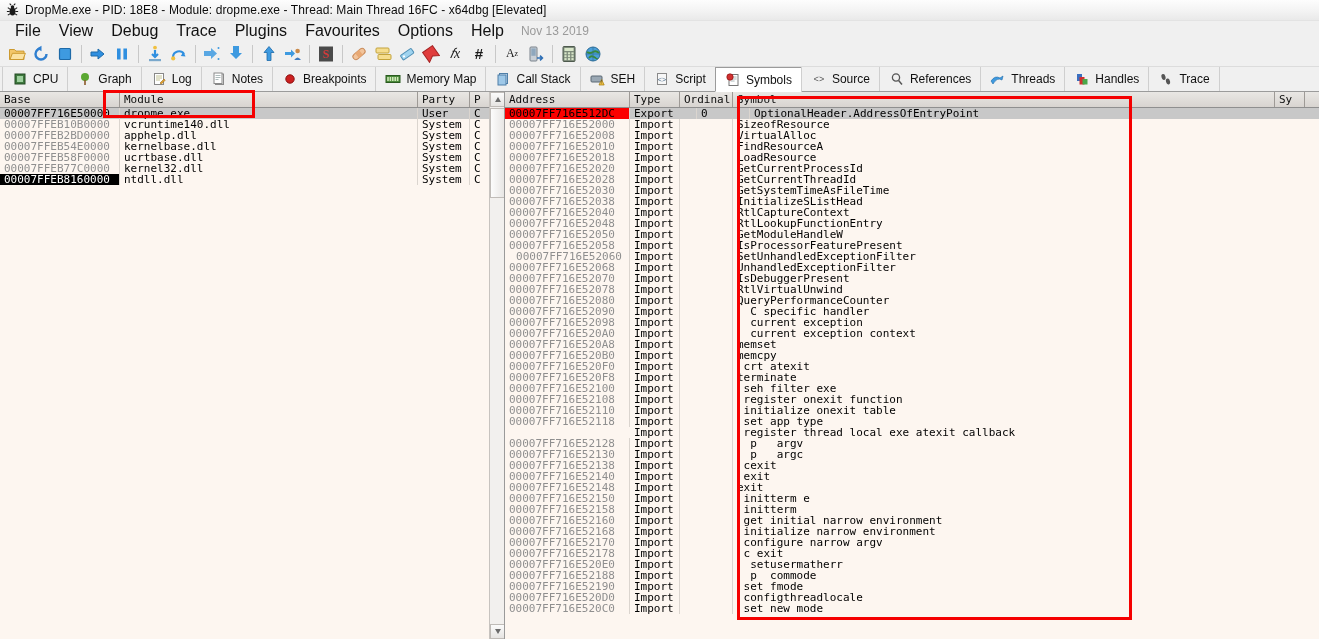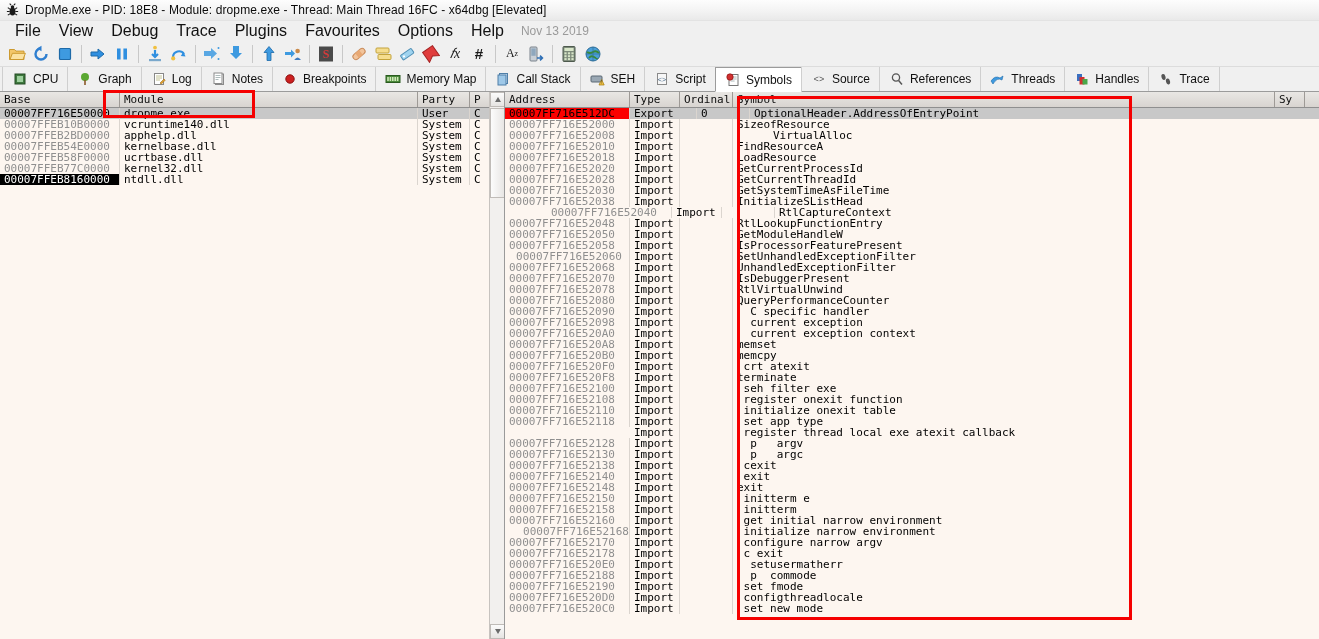--- a/index.html
+++ b/index.html
@@ -525,21 +525,21 @@
           <div class="row">
             <div class="c addr-gray" style="width: 125px;">00007FF716E52000</div>
             <div class="c" style="width: 50px;">Import</div>
             <div class="c" style="width: 53px;"></div>
             <div class="c" style="width: 542px; border-right: none;">SizeofResource</div>
           </div>
           <div class="row">
             <div class="c addr-gray" style="width: 125px;">00007FF716E52008</div>
             <div class="c" style="width: 50px;">Import</div>
             <div class="c" style="width: 53px;"></div>
-            <div class="c" style="width: 542px; border-right: none; margin-left: 36px;">VirtualAlloc</div>
+            <div class="c" style="width: 542px; border-right: none;">VirtualAlloc</div>
           </div>
           <div class="row">
             <div class="c addr-gray" style="width: 125px;">00007FF716E52010</div>
             <div class="c" style="width: 50px;">Import</div>
             <div class="c" style="width: 53px;"></div>
             <div class="c" style="width: 542px; border-right: none;">FindResourceA</div>
           </div>
           <div class="row">
             <div class="c addr-gray" style="width: 125px;">00007FF716E52018</div>
             <div class="c" style="width: 50px;">Import</div>
@@ -564,21 +564,21 @@
             <div class="c" style="width: 53px;"></div>
             <div class="c" style="width: 542px; border-right: none;">GetSystemTimeAsFileTime</div>
           </div>
           <div class="row">
             <div class="c addr-gray" style="width: 125px;">00007FF716E52038</div>
             <div class="c" style="width: 50px;">Import</div>
             <div class="c" style="width: 53px;"></div>
             <div class="c" style="width: 542px; border-right: none;">InitializeSListHead</div>
           </div>
           <div class="row">
-            <div class="c addr-gray" style="width: 125px; margin-left: 42px;">00007FF716E52040</div>
+            <div class="c addr-gray" style="width: 125px;">00007FF716E52040</div>
             <div class="c" style="width: 50px;">Import</div>
             <div class="c" style="width: 53px;"></div>
             <div class="c" style="width: 542px; border-right: none;">RtlCaptureContext</div>
           </div>
           <div class="row">
             <div class="c addr-gray" style="width: 125px;">00007FF716E52048</div>
             <div class="c" style="width: 50px;">Import</div>
             <div class="c" style="width: 53px;"></div>
             <div class="c" style="width: 542px; border-right: none;">RtlLookupFunctionEntry</div>
           </div>
@@ -738,21 +738,21 @@
             <div class="c" style="width: 53px;"></div>
             <div class="c" style="width: 542px; border-right: none;">_initterm</div>
           </div>
           <div class="row">
             <div class="c addr-gray" style="width: 125px;">00007FF716E52160</div>
             <div class="c" style="width: 50px;">Import</div>
             <div class="c" style="width: 53px;"></div>
             <div class="c" style="width: 542px; border-right: none;">_get_initial_narrow_environment</div>
           </div>
           <div class="row">
-            <div class="c addr-gray" style="width: 125px; text-align: right;">00007FF716E52168</div>
+            <div class="c addr-gray" style="width: 125px;">00007FF716E52168</div>
             <div class="c" style="width: 50px;">Import</div>
             <div class="c" style="width: 53px;"></div>
             <div class="c" style="width: 542px; border-right: none;">_initialize_narrow_environment</div>
           </div>
           <div class="row">
             <div class="c addr-gray" style="width: 125px;">00007FF716E52170</div>
             <div class="c" style="width: 50px;">Import</div>
             <div class="c" style="width: 53px;"></div>
             <div class="c" style="width: 542px; border-right: none;">_configure_narrow_argv</div>
           </div>

